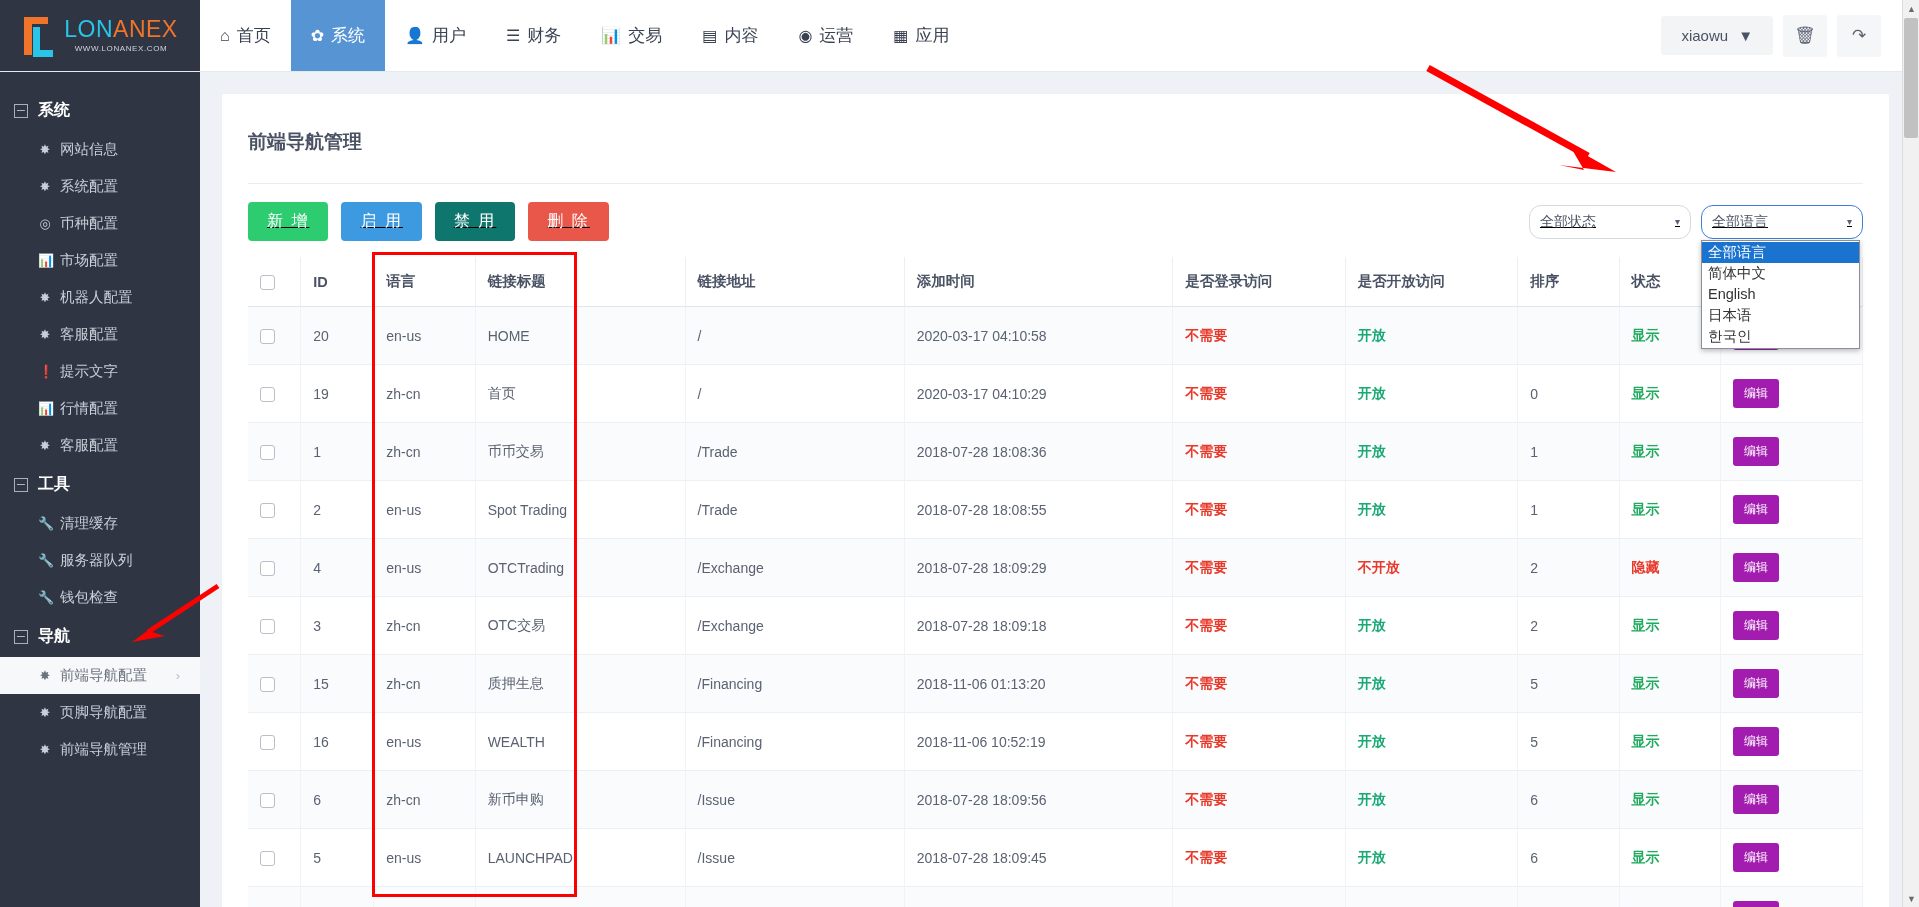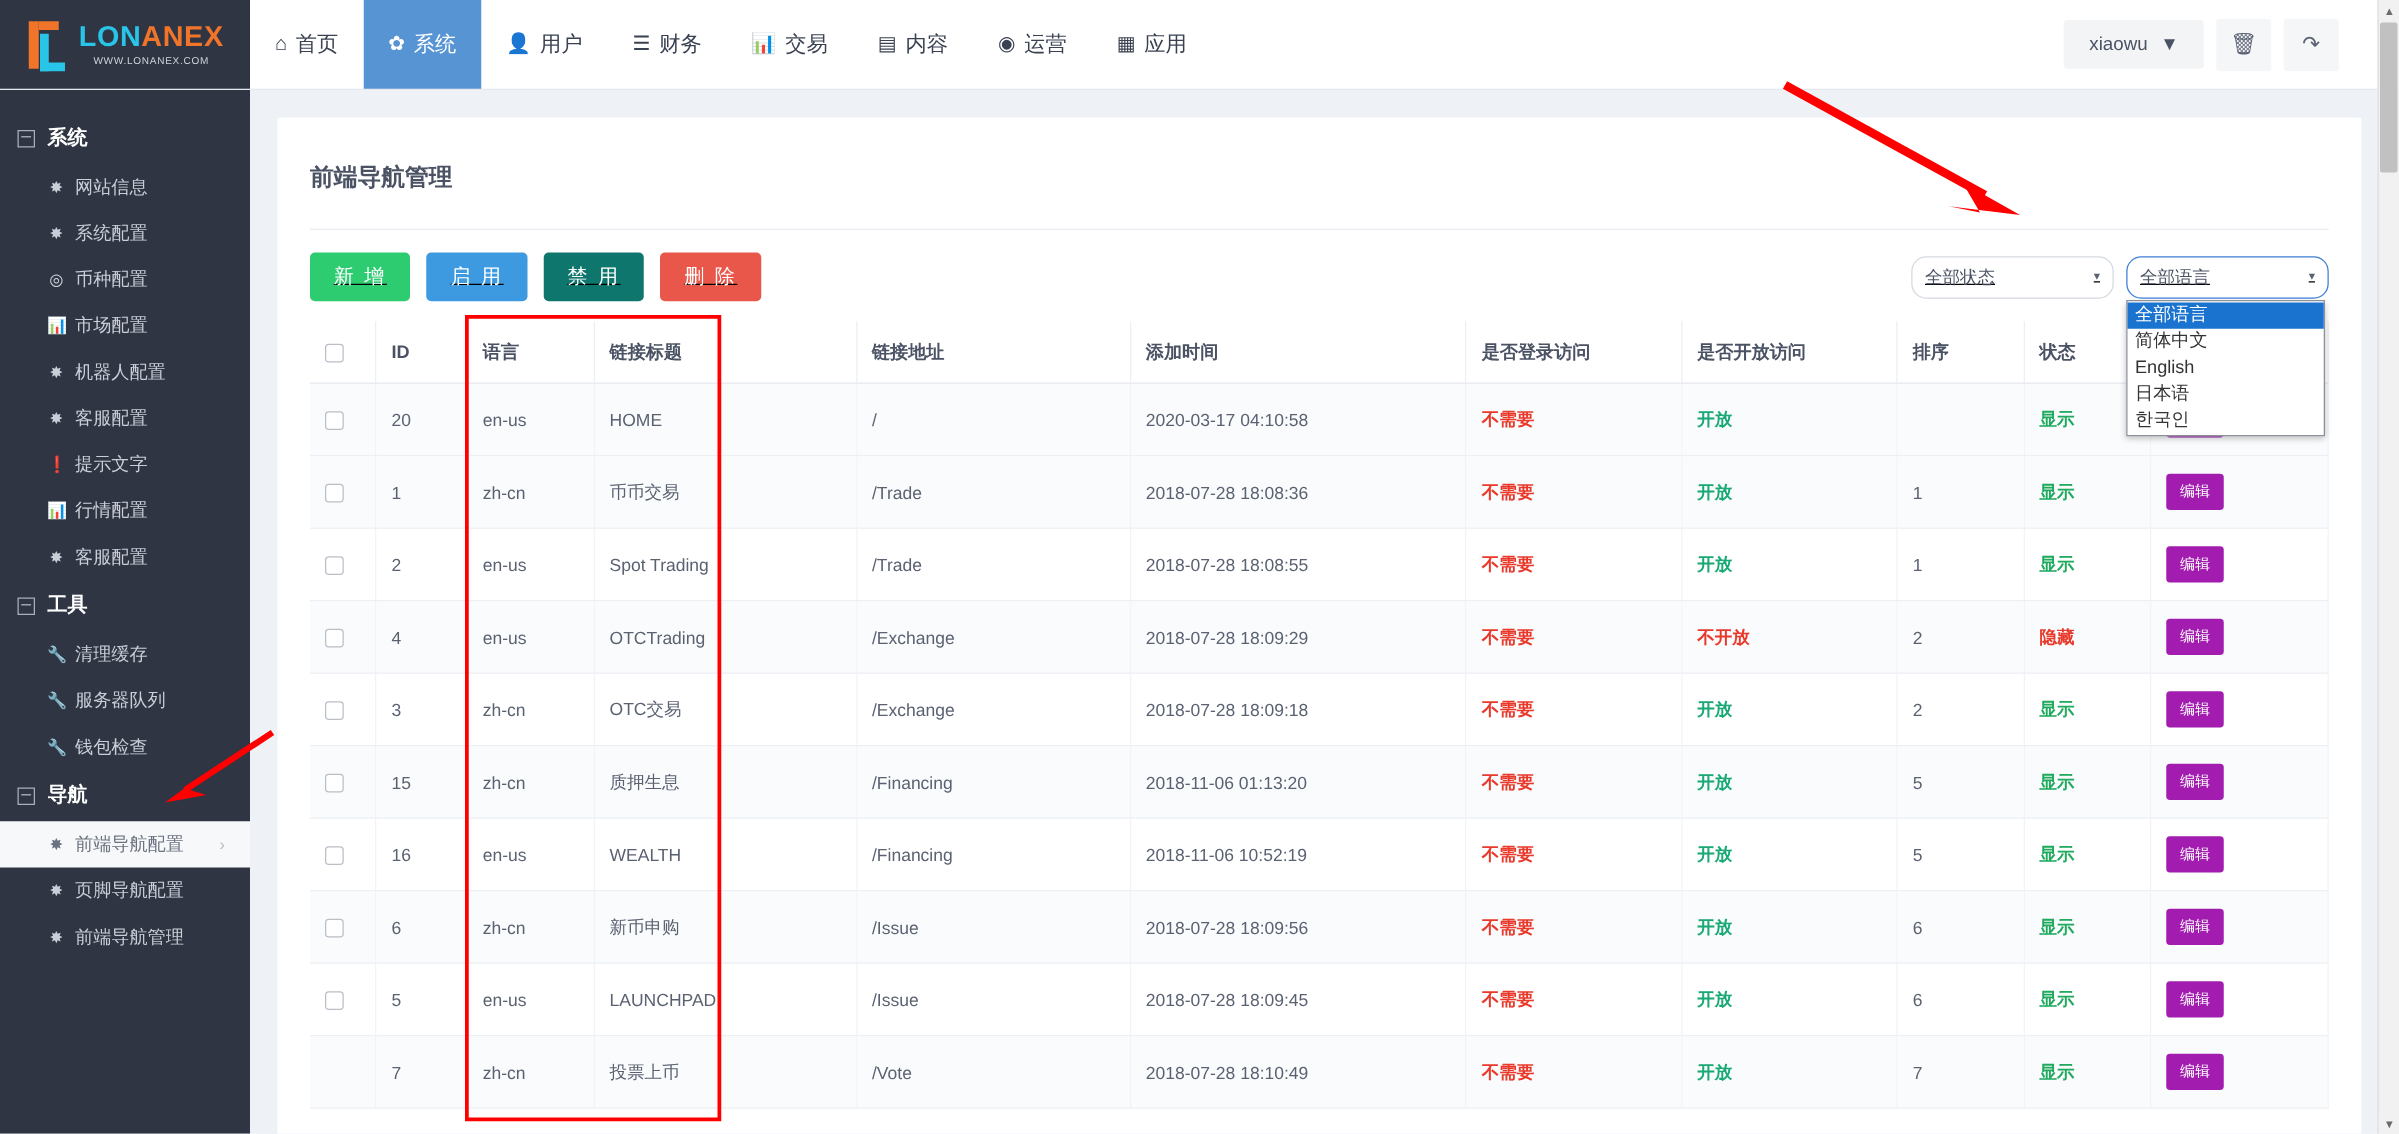--- a/index.html
+++ b/index.html
@@ -25,38 +25,38 @@
     background: #2f3542;
     display: flex; align-items: center; justify-content: center;
     gap: 8px;
   }
   .brand-mark { width: 34px; height: 42px; position: relative; }
   .brand-mark .bar-o { position:absolute; left:2px; top:2px; width:8px; height:38px; background:#f0742a; }
   .brand-mark .bar-o2 { position:absolute; left:10px; top:2px; width:16px; height:7px; background:#f0742a; }
   .brand-mark .bar-c { position:absolute; left:11px; top:12px; width:7px; height:30px; background:#29c5e8; }
   .brand-mark .bar-c2 { position:absolute; left:11px; top:35px; width:20px; height:7px; background:#29c5e8; }
   .brand-text { display: flex; flex-direction: column; line-height: 1; }
-  .brand-name { font-size: 23px; font-weight: bold; letter-spacing: .5px; }
+  .brand-name { font-size: 23px; font-weight: normal; letter-spacing: .5px; }
   .brand-name .lon { color: #29c5e8; }
   .brand-name .anex { color: #f0742a; }
   .brand-url { font-size: 8px; color: #cfd4dc; letter-spacing: .6px; margin-top: 4px; text-align:center; }
 
   .mainnav { display: flex; align-items: stretch; }
   .mainnav .navitem {
     display: flex; align-items: center; gap: 7px;
     padding: 0 20px;
     font-size: 17px; color: #3a4252;
     cursor: pointer; user-select: none;
     border: none; background: transparent;
     font-family: inherit;
   }
   .mainnav .navitem.active { background: #5694d4; color: #ffffff; }
   .mainnav .navitem .ic { font-size: 16px; line-height: 1; display:inline-block; }
 
-  .topbar-right { margin-left: auto; display: flex; align-items: center; gap: 10px; padding-right: 48px; }
+  .topbar-right { margin-left: auto; display: flex; align-items: center; gap: 10px; padding-right: 38px; }
   .user-btn {
     background: #f3f4f6; border: none; border-radius: 3px;
     padding: 11px 20px; font-size: 15px; color: #4a5264;
     display: flex; align-items: center; gap: 10px; cursor: pointer;
     font-family: inherit;
   }
   .icon-btn {
     background: #f5f6f8; border: none; border-radius: 3px;
     width: 44px; height: 42px; display: flex; align-items: center; justify-content: center;
     font-size: 17px; color: #5a6272; cursor: pointer;
@@ -424,20 +424,33 @@
                 <td>en-us</td>
                 <td>HOME</td>
                 <td>/</td>
                 <td>2020-03-17 04:10:58</td>
                 <td><span class="red">不需要</span></td>
                 <td><span class="green">开放</span></td>
                 <td></td>
                 <td><span class="greenlt">显示</span></td>
                 <td><button class="btn-edit">编辑</button></td>
               </tr>
+              <tr class="even">
+                <td><span class="cbx"></span></td>
+                <td>19</td>
+                <td>zh-cn</td>
+                <td>首页</td>
+                <td>/</td>
+                <td>2020-03-17 04:10:29</td>
+                <td><span class="red">不需要</span></td>
+                <td><span class="green">开放</span></td>
+                <td>0</td>
+                <td><span class="greenlt">显示</span></td>
+                <td><button class="btn-edit">编辑</button></td>
+              </tr>
               <tr class="odd">
                 <td><span class="cbx"></span></td>
                 <td>1</td>
                 <td>zh-cn</td>
                 <td>币币交易</td>
                 <td>/Trade</td>
                 <td>2018-07-28 18:08:36</td>
                 <td><span class="red">不需要</span></td>
                 <td><span class="green">开放</span></td>
                 <td>1</td>

